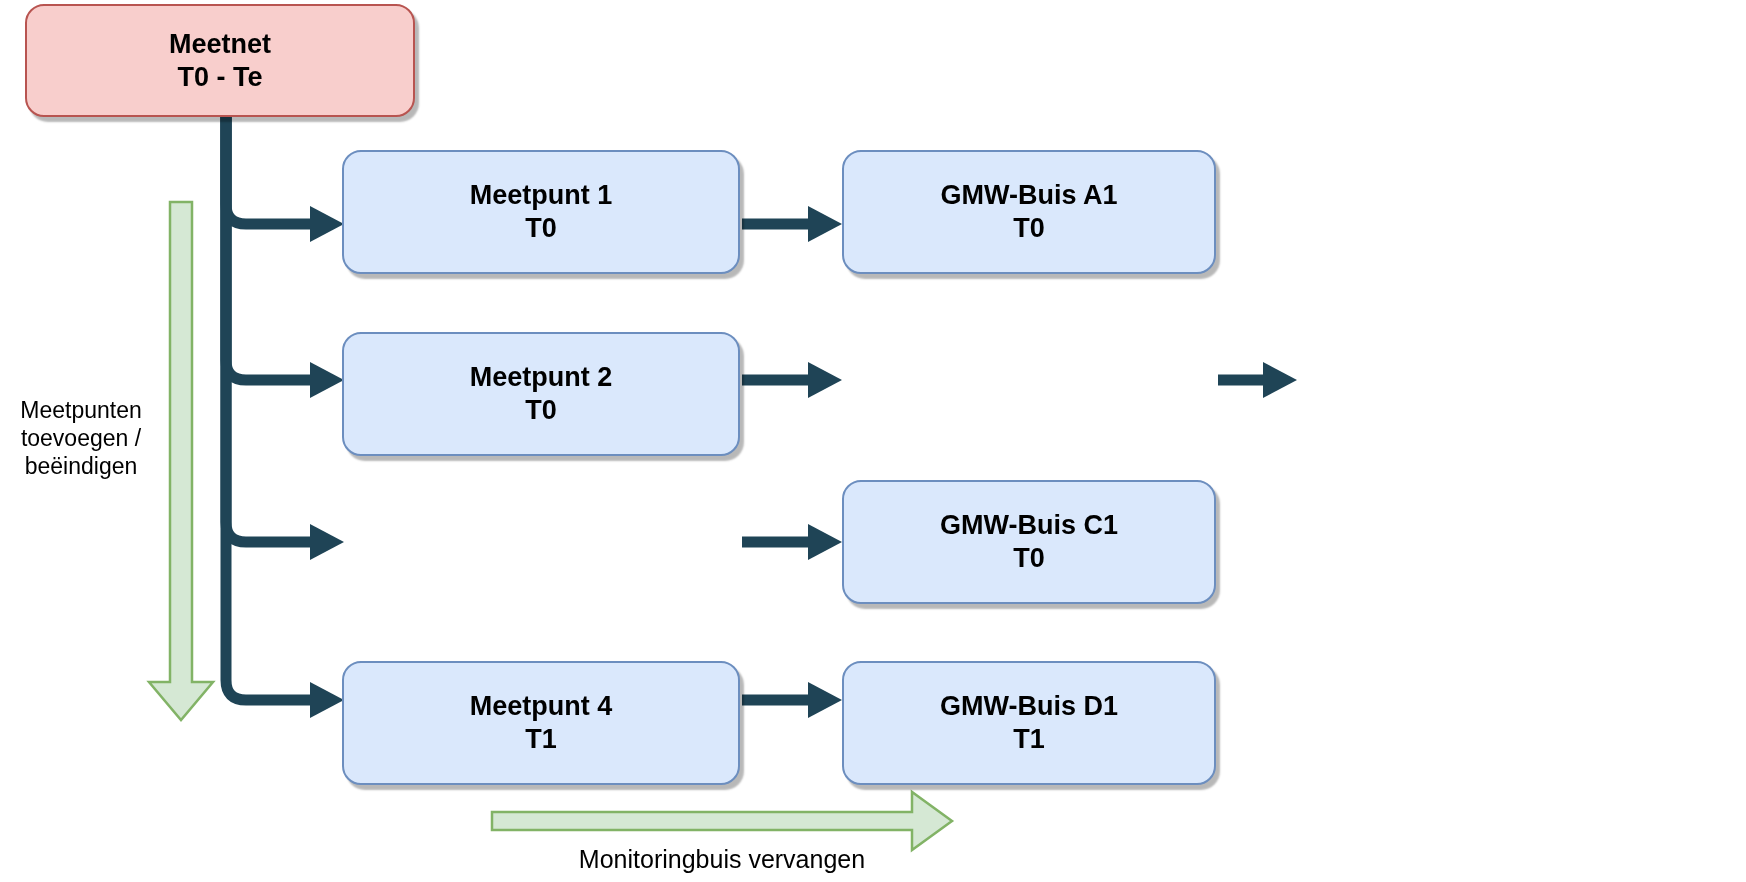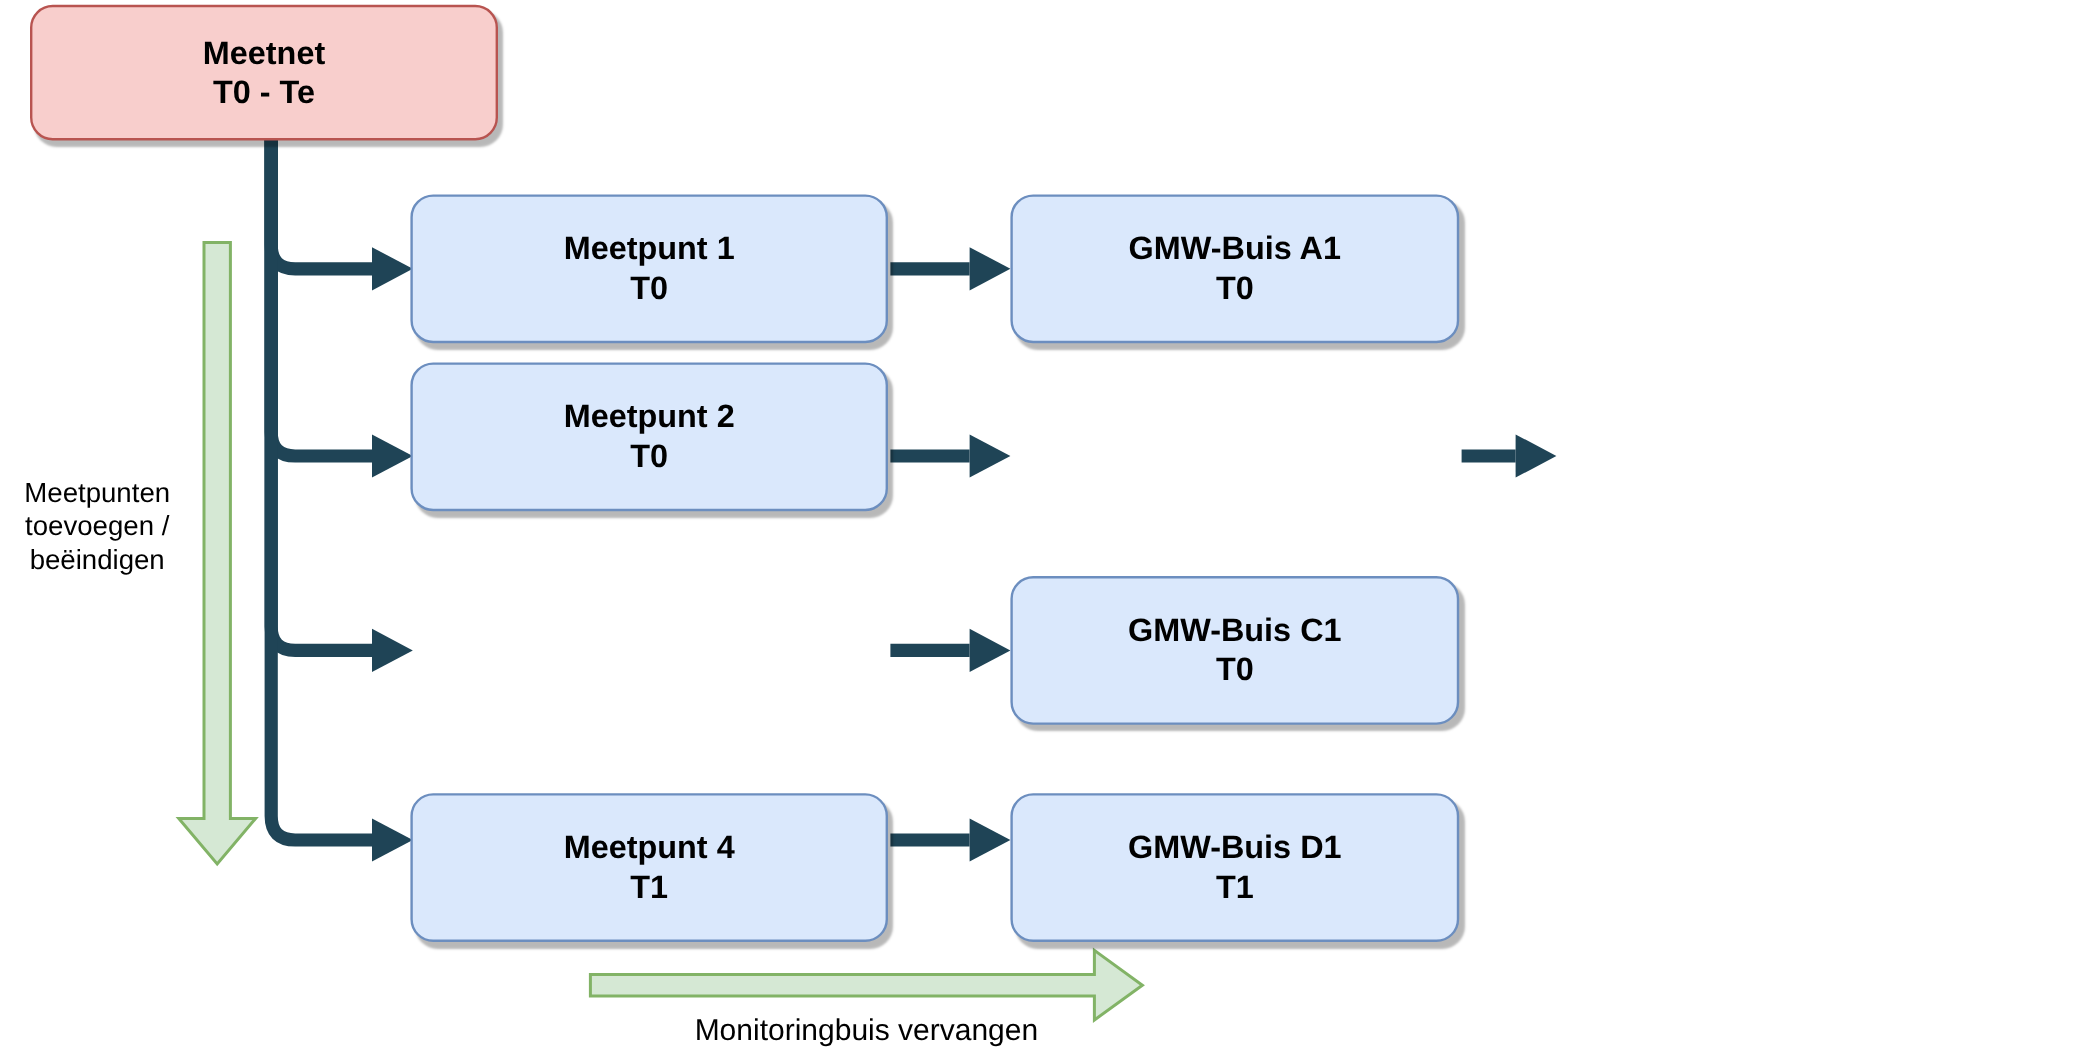--- a/index.html
+++ b/index.html
@@ -15,21 +15,21 @@
     display:flex;flex-direction:column;align-items:center;justify-content:center;
     font-weight:bold;font-size:27px;line-height:1.22;color:#000;
     box-shadow:4px 5px 2px rgba(0,0,0,0.28);
     text-align:center;
   }
   .node.blue{background:var(--node-blue-fill);border-color:var(--node-blue-border);}
   .node.red{background:var(--node-red-fill);border-color:var(--node-red-border);}
   .meetnet{left:25px;top:4px;width:390px;height:113px;}
   .col-meetpunt{left:342px;width:398px;}
   .col-gmw{left:842px;width:374px;}
-  .row1{top:162px;} .row2{top:302px;} .row3{top:480px;} .row4{top:661px;}
+  .row1{top:150px;} .row2{top:332px;} .row3{top:480px;} .row4{top:661px;}
   .b2{left:1297px;top:318px;width:437px;}
   .annotation{position:absolute;color:#000;font-weight:normal;}
   .left-label{left:0;top:396px;width:162px;text-align:center;font-size:23px;line-height:28px;}
   .bottom-label{left:472px;top:845px;width:500px;text-align:center;font-size:25px;}
 </style>
 </head>
 <body>
 
 <div class="canvas">
 

